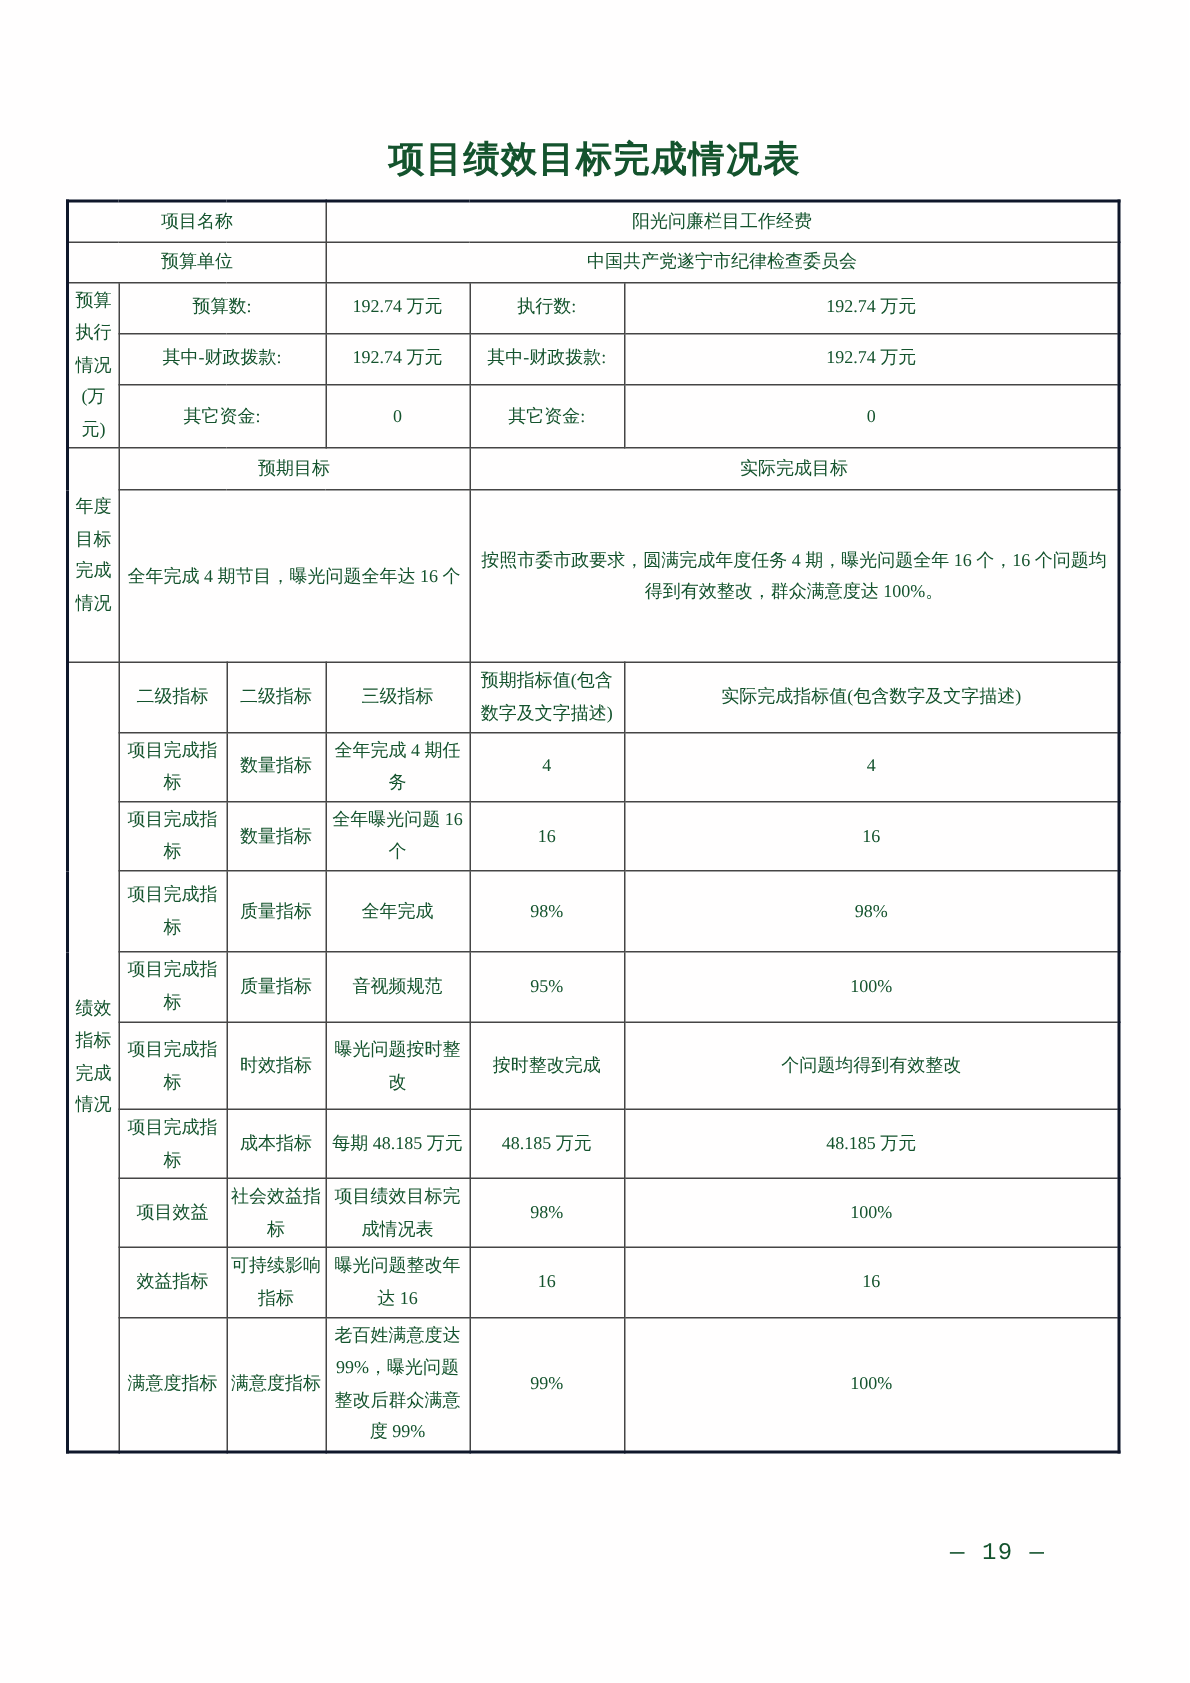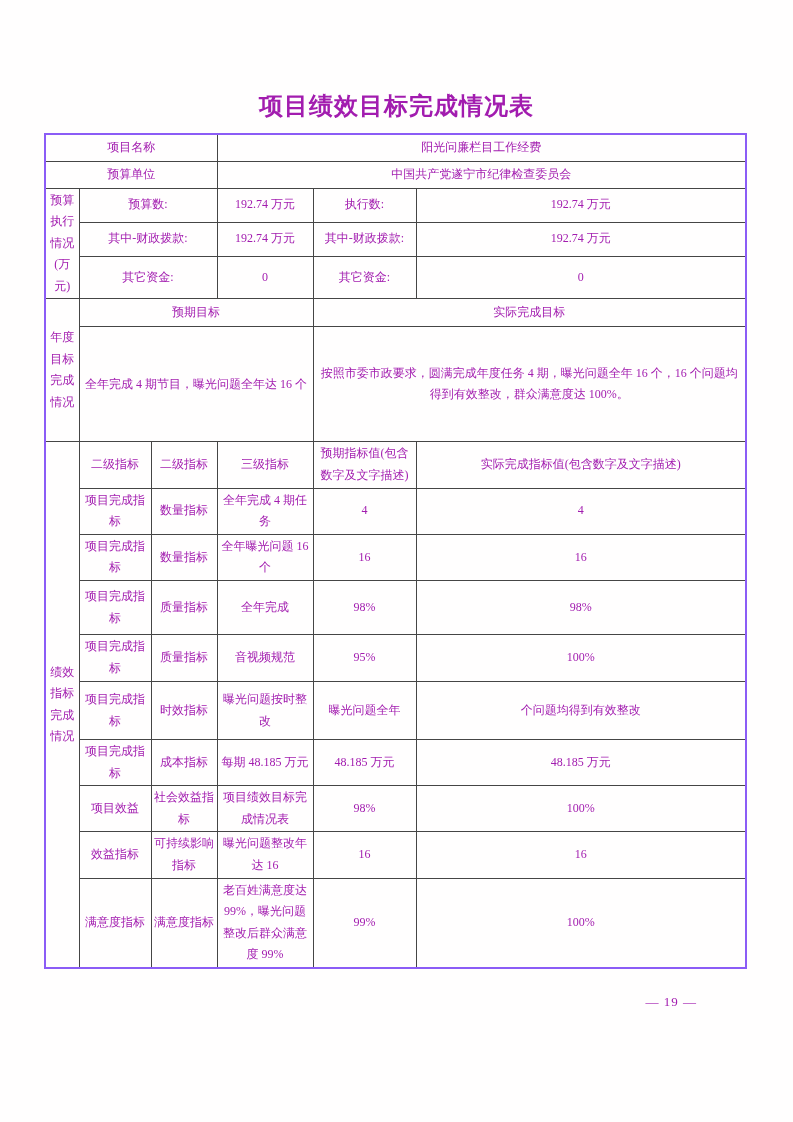--- a/index.html
+++ b/index.html
@@ -7,21 +7,21 @@
     padding: 0;
     background: #ffffff;
   }
   .page {
     position: relative;
     width: 793px;
     height: 1122px;
     background: #fffefe;
     overflow: hidden;
     font-family: "Liberation Serif", "DejaVu Serif", serif;
-    color: #a21caf;
+    color: #14532d;
   }
   .doc-title {
     margin: 0;
     padding-top: 90px;
     text-align: center;
     font-size: 24px;
     font-weight: bold;
     letter-spacing: 1px;
   }
   .doc-subtitle {
@@ -29,44 +29,45 @@
     text-align: center;
     font-size: 21px;
     letter-spacing: 1px;
   }
   table.main {
     border-collapse: collapse;
     table-layout: fixed;
     width: 701px;
     margin-left: 44px;
     margin-top: 11px;
-    border: 2px solid #8b5cf6;
+    border: 2px solid #0f172a;
     font-size: 12px;
   }
   table.main td {
     border: 1px solid #454545;
     text-align: center;
     vertical-align: middle;
     padding: 1px 2px;
     line-height: 1.8;
     overflow: hidden;
   }
   td.side {
     white-space: pre-line;
     padding: 0;
     line-height: 21px;
     font-size: 12px;
   }
   td.wide-val { padding: 1px 6px; }
   .footer-pageno {
     position: absolute;
-    top: 994px;
+    top: 1026px;
     right: 96px;
-    font-size: 13px;
+    font-size: 16px;
     letter-spacing: 1px;
+    font-family: Liberation Mono, monospace;
   }
 </style>
 </head>
 <body>
 
 <div class="page">
 
   <h1 class="doc-title">项目绩效目标完成情况表</h1>
 
   <table class="main">
@@ -163,21 +164,21 @@
       <td>项目完成指标</td>
       <td>质量指标</td>
       <td>音视频规范</td>
       <td>95%</td>
       <td>100%</td>
     </tr>
     <tr style="height:58px">
       <td>项目完成指标</td>
       <td>时效指标</td>
       <td>曝光问题按时整改</td>
-      <td>曝光问题全年</td>
+      <td>按时整改完成</td>
       <td>个问题均得到有效整改</td>
     </tr>
     <tr style="height:45px">
       <td>项目完成指标</td>
       <td>成本指标</td>
       <td>每期 48.185 万元</td>
       <td>48.185 万元</td>
       <td>48.185 万元</td>
     </tr>
     <tr style="height:45px">

